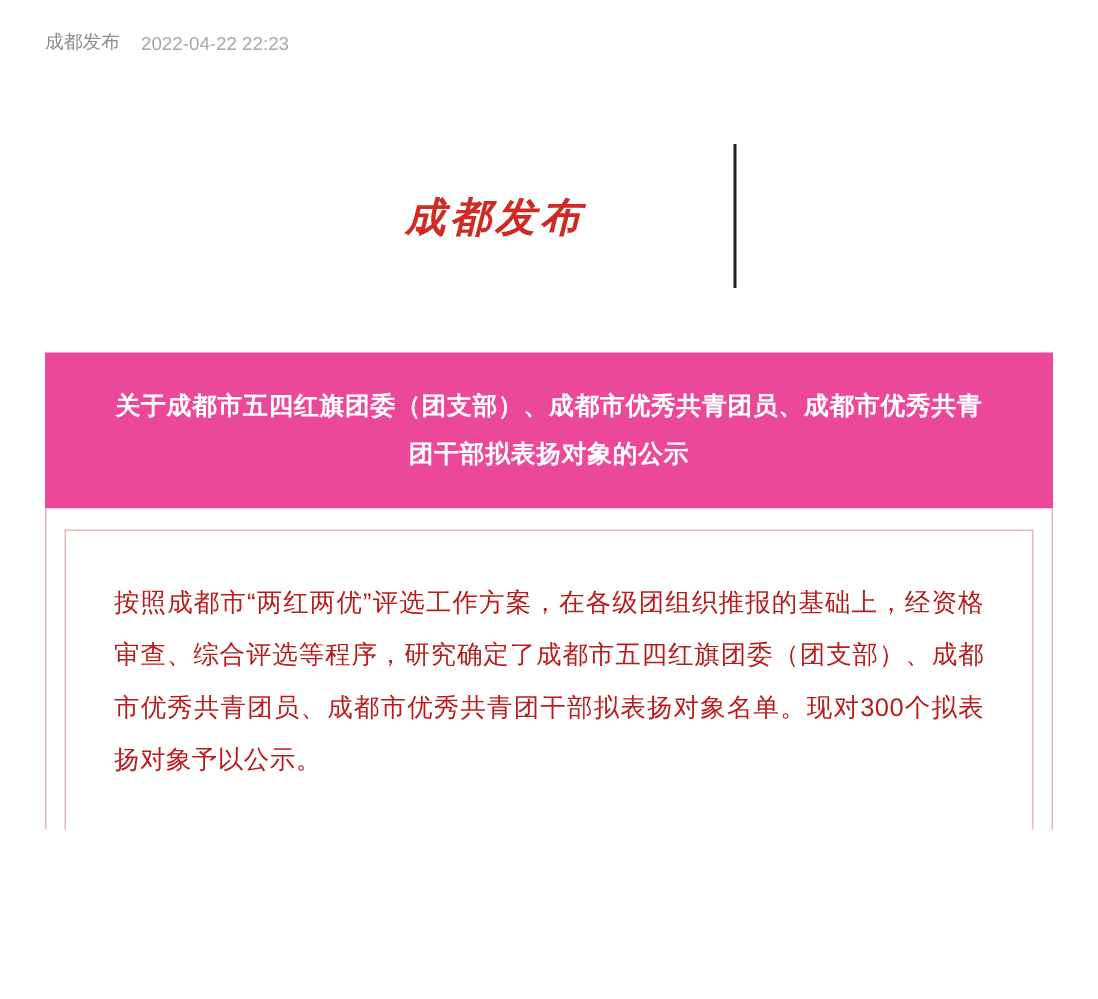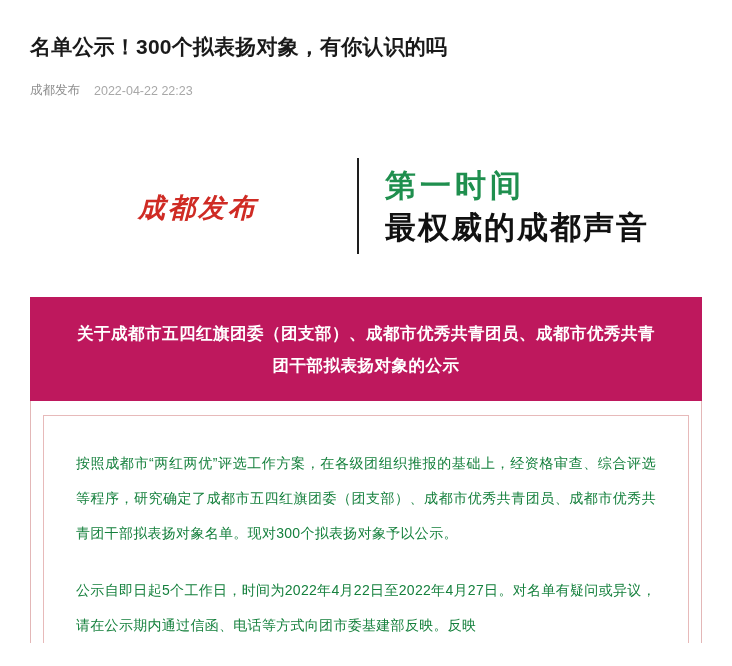--- a/index.html
+++ b/index.html
@@ -135,21 +135,21 @@
     font-size: 31px;
     font-weight: bold;
     color: #111111;
     letter-spacing: 2px;
     line-height: 40px;
     margin-top: 2px;
   }
 
   .notice-header {
     margin-top: 26px;
-    background: #be185d;
+    background: #ec4899;
     color: #ffffff;
     padding: 20px 46px;
     box-sizing: border-box;
     text-align: center;
     font-size: 16.5px;
     font-weight: bold;
     line-height: 32px;
     letter-spacing: 0.5px;
   }
 
@@ -161,56 +161,50 @@
     box-sizing: border-box;
   }
   .notice-inner {
     border: 1px solid #e7baba;
     border-bottom: none;
     padding: 30px 32px 0 32px;
     box-sizing: border-box;
     min-height: 200px;
   }
   .notice-para {
-    font-size: 14px;
+    font-size: 17px;
     line-height: 35px;
-    color: #15803d;
+    color: #b91c1c;
     margin: 0 0 22px 0;
     text-align: justify;
     letter-spacing: 0.3px;
   }
   .notice-para:last-child {
     margin-bottom: 0;
   }
 </style>
 </head>
 <body>
 
 <div class="page">
 
-  <h1 class="article-title">名单公示！300个拟表扬对象，有你认识的吗</h1>
 
   <div class="meta-row">
     <span class="meta-source">成都发布</span>
     <span class="meta-time">2022-04-22 22:23</span>
   </div>
 
   <div class="banner">
     <div class="banner-left">
       <div class="logo-cn">成都发布</div>
     </div>
     <div class="banner-divider"></div>
-    <div class="banner-right">
-      <div class="slogan-top">第一时间</div>
-      <div class="slogan-bottom">最权威的成都声音</div>
-    </div>
   </div>
 
   <div class="notice-header">关于成都市五四红旗团委（团支部）、成都市优秀共青团员、成都市优秀共青团干部拟表扬对象的公示</div>
 
   <div class="notice-body">
     <div class="notice-inner">
       <p class="notice-para">按照成都市“两红两优”评选工作方案，在各级团组织推报的基础上，经资格审查、综合评选等程序，研究确定了成都市五四红旗团委（团支部）、成都市优秀共青团员、成都市优秀共青团干部拟表扬对象名单。现对300个拟表扬对象予以公示。</p>
-      <p class="notice-para">公示自即日起5个工作日，时间为2022年4月22日至2022年4月27日。对名单有疑问或异议，请在公示期内通过信函、电话等方式向团市委基建部反映。反映</p>
     </div>
   </div>
 
 </div>
 
 </body></html>

